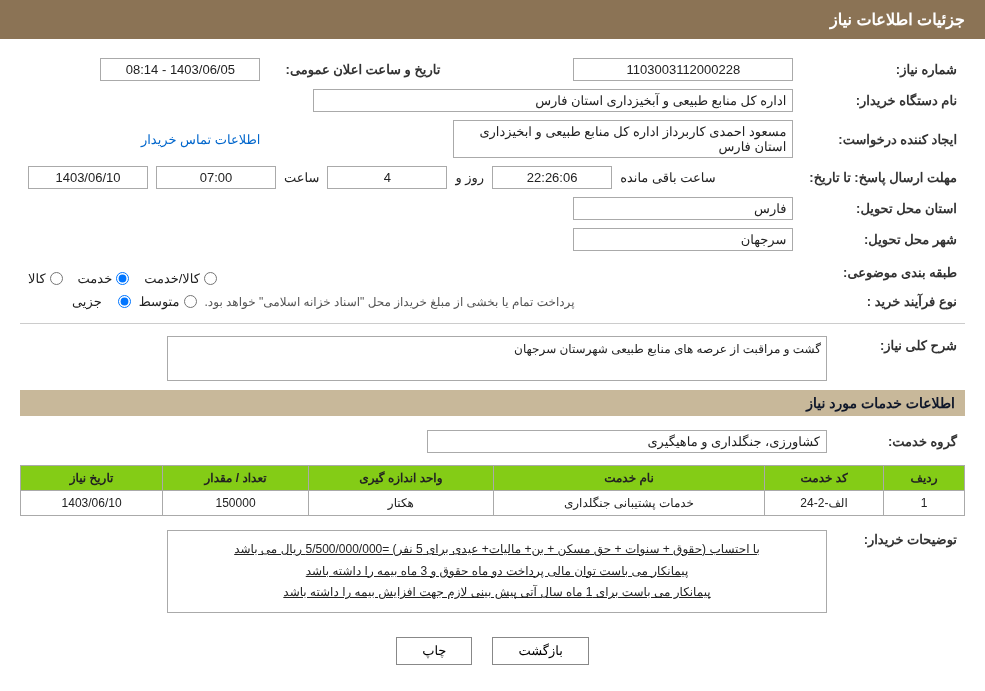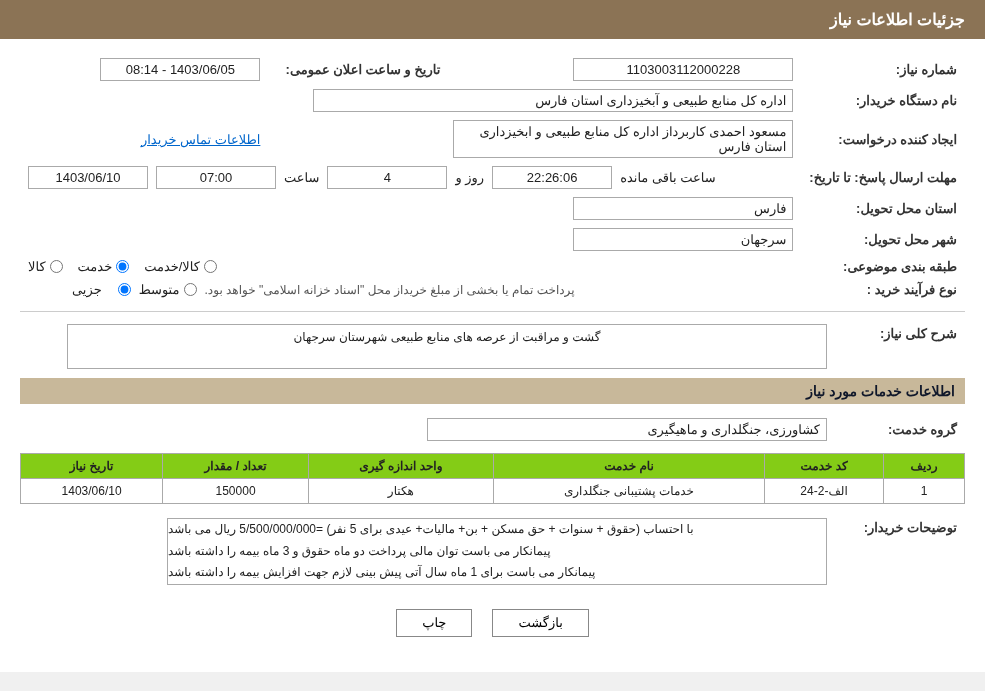--- a/index.html
+++ b/index.html
@@ -61,39 +61,39 @@
       padding: 3px 6px;
       min-width: 120px;
       display: inline-block;
       text-align: right;
     }
     .input-small {
       width: 80px;
     }
     .link-style {
       color: #0066cc;
-      text-decoration: underline;
       cursor: pointer;
     }
     .row-flex {
       display: flex;
       align-items: center;
       gap: 8px;
       flex-wrap: wrap;
     }
     .radio-group {
       display: flex;
       gap: 15px;
       align-items: center;
     }
     .radio-group label {
       display: flex;
       align-items: center;
       gap: 4px;
       cursor: pointer;
+      margin-top: 12px;
     }
     .textarea-box {
       width: 100%;
       border: 1px solid #aaa;
       padding: 5px;
       background: #fff;
       resize: none;
       text-align: right;
       font-family: Tahoma, Arial, sans-serif;
       font-size: 12px;
@@ -113,24 +113,26 @@
     }
     .services-table td {
       border: 1px solid #aaa;
       padding: 5px 8px;
       text-align: center;
       font-size: 12px;
     }
     .desc-box {
       border: 1px solid #aaa;
       background: #fff;
-      text-align: left;
+      padding: 8px;
+      text-align: center;
       font-size: 12px;
       line-height: 1.8;
       margin-bottom: 5px;
+      text-decoration: underline;
     }
     .buttons-row {
       display: flex;
       justify-content: center;
       gap: 20px;
       margin-top: 15px;
       padding-bottom: 20px;
     }
     .btn-print {
       background: #fff;
@@ -263,21 +265,21 @@
     </tbody>
       </table>
 
     <div class="section-divider"></div>
 
     <table class="info-table" style="margin-bottom:5px;">
       <tbody>
           <tr>
         <td class="label-cell" style="vertical-align:top; padding-top:6px;">شرح کلی نیاز:</td>
         <td class="value-cell">
-          <div class="textarea-box" style="min-height:45px; width:760px;text-align:center;">گشت و مراقبت از عرصه های منابع طبیعی شهرستان سرجهان</div>
+          <div class="textarea-box" style="min-height:45px; width:660px;">گشت و مراقبت از عرصه های منابع طبیعی شهرستان سرجهان</div>
         </td>
       </tr>
     </tbody>
       </table>
 
     <div class="section-title">اطلاعات خدمات مورد نیاز</div>
 
     <table class="info-table" style="margin-bottom:8px;">
       <tbody>
           <tr>

